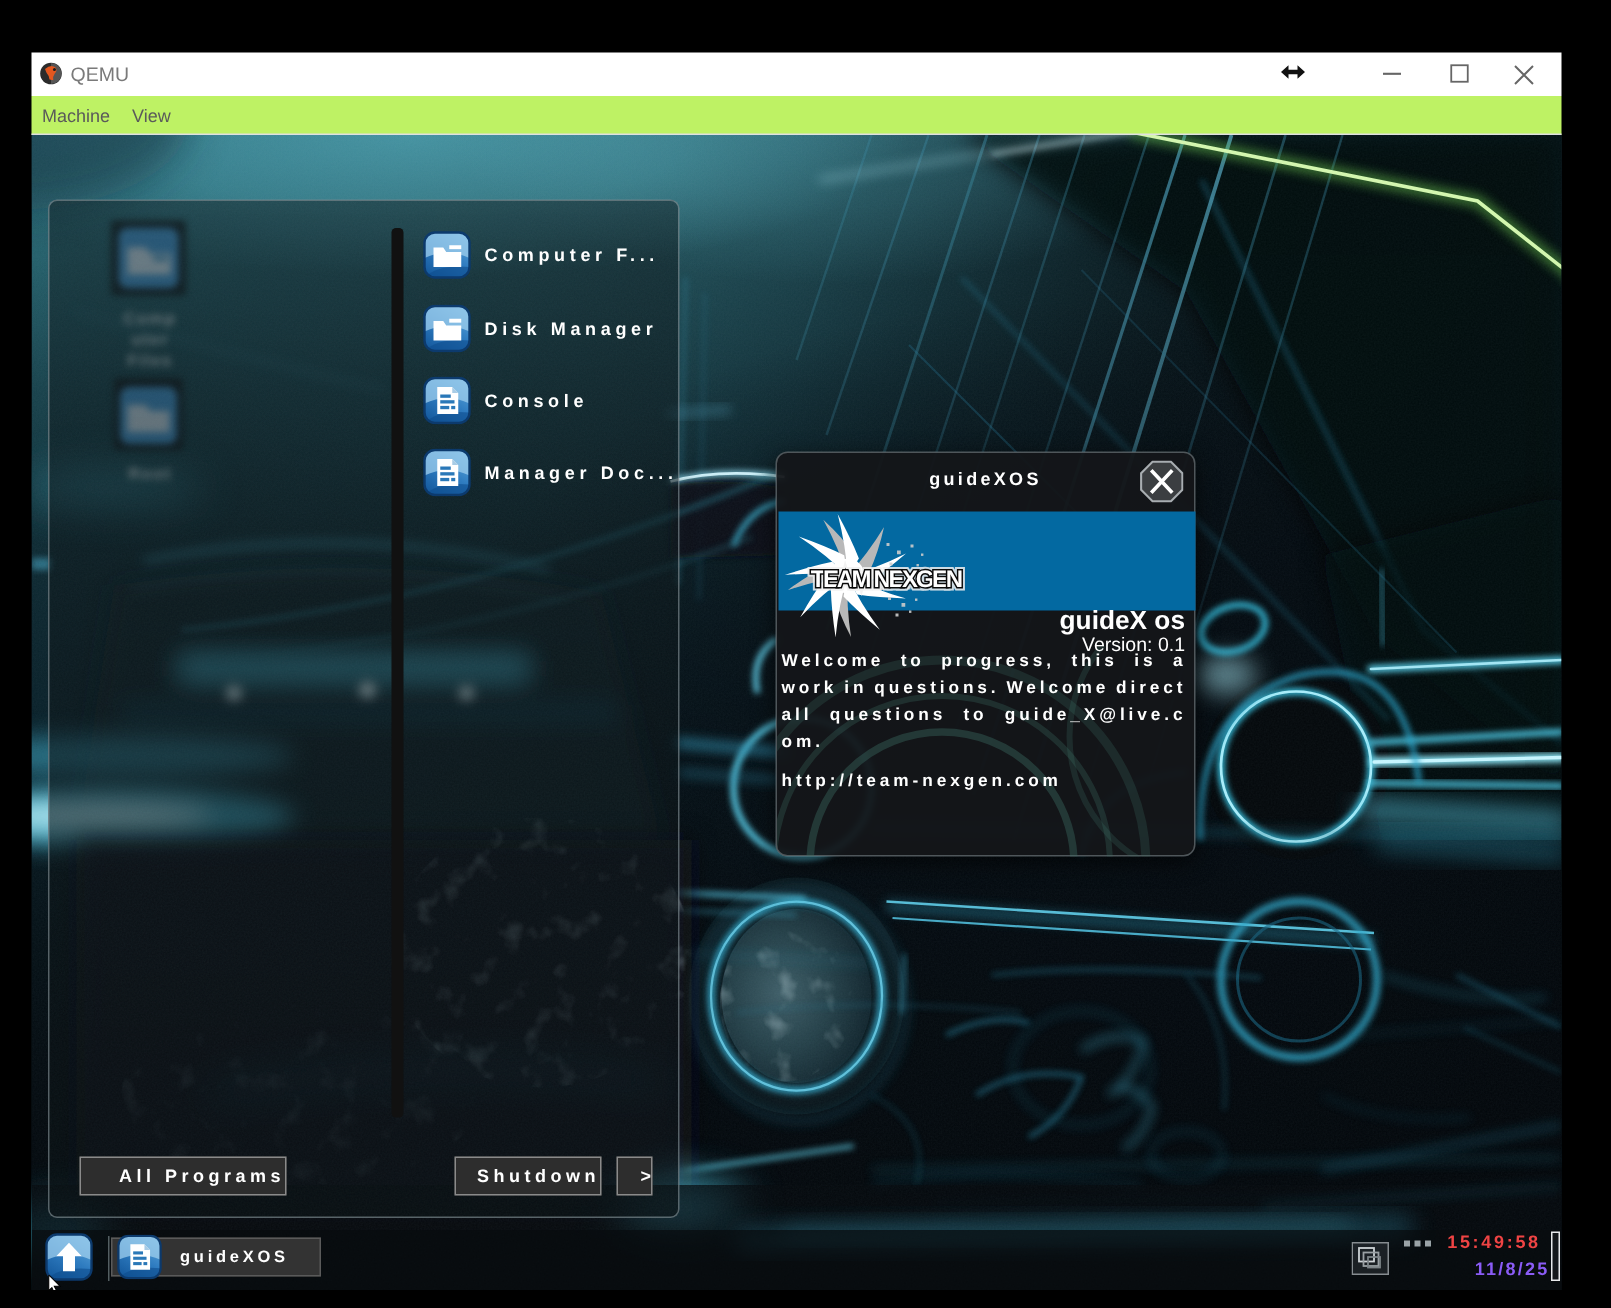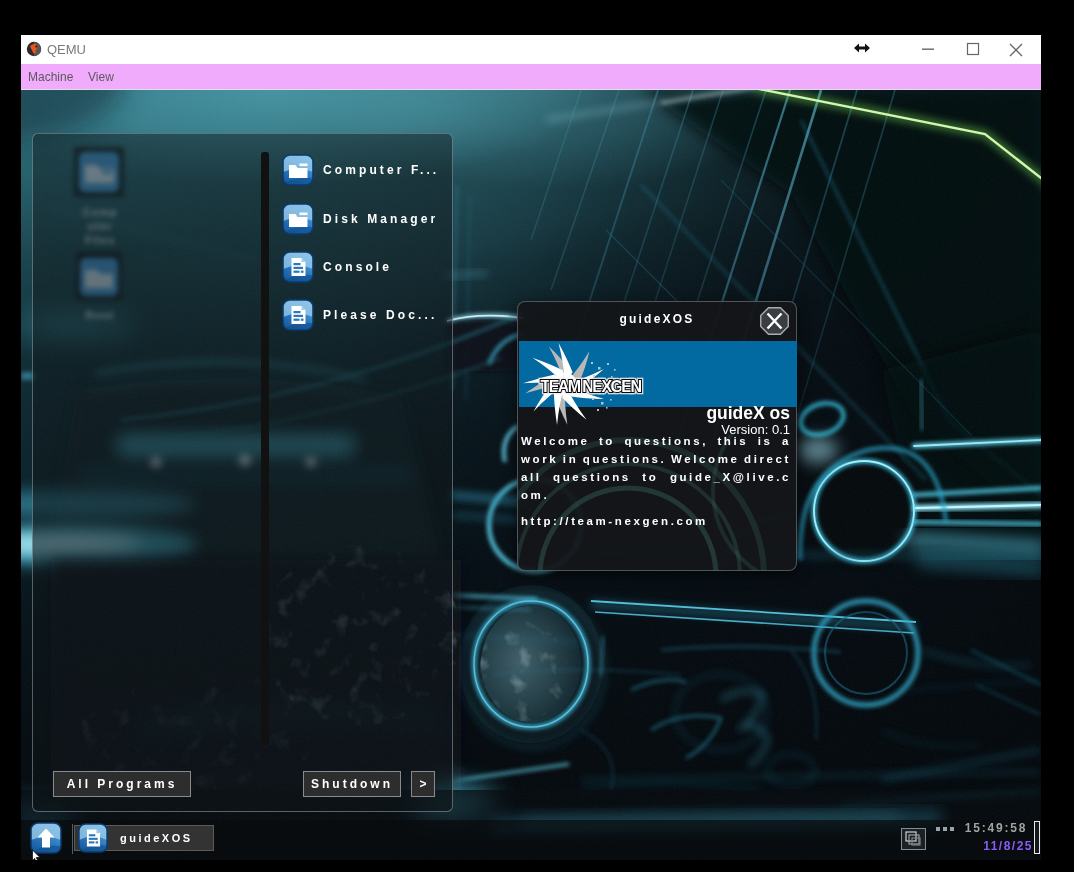--- a/index.html
+++ b/index.html
@@ -2,52 +2,52 @@
 <html><head>
 <meta charset="utf-8">
 <style>
   html,body{margin:0;padding:0;background:#000;width:1074px;height:872px;overflow:hidden;}
   *{box-sizing:border-box;}
   body{font-family:"Liberation Sans", sans-serif;}
   #win{position:absolute;left:21px;top:15px;width:1020px;height:825px;margin-top:20px;}
   #titlebar{position:absolute;left:0;top:0;width:1020px;height:29px;background:#ffffff;}
   #titlebar .ticon{position:absolute;left:5px;top:6px;width:16px;height:16px;}
   #titlebar .ttext{position:absolute;left:26px;top:7px;font-size:13px;color:#7a7a7a;}
-  #menubar{position:absolute;left:0;top:29px;width:1020px;height:26px;background:#f0abfc;border-bottom:1px solid #e0e0e0;}
+  #menubar{position:absolute;left:0;top:29px;width:1020px;height:26px;background:#bef264;border-bottom:1px solid #e0e0e0;}
   #menubar span{position:absolute;top:6px;font-size:12px;color:#5a5a5a;}
   #screen{position:absolute;left:0;top:55px;width:1020px;height:770px;overflow:hidden;background:#0a141a;}
 
   
   .desk{position:absolute;filter:blur(2.5px);opacity:.95;}
   .desk .lbl{color:#cfdde2;font-size:11px;font-weight:bold;letter-spacing:1px;text-align:center;line-height:14px;margin-top:2px;}
 
   
   #panel{position:absolute;left:11px;top:43px;width:421px;height:679px;background:linear-gradient(180deg, rgba(13,24,28,0.5), rgba(8,15,18,0.66));border:1px solid rgba(165,180,186,0.5);border-radius:6px;}
   #divider{position:absolute;left:228px;top:18px;width:8px;height:593px;background:#111;border-radius:3px;}
   .mitem{position:absolute;left:249px;width:170px;height:32px;}
   .mitem svg{position:absolute;left:0;top:0;}
   .mitem .mlabel{position:absolute;left:41px;top:9px;color:#fff;font-weight:bold;font-size:12px;letter-spacing:3.1px;white-space:nowrap;}
-  .pbtn{position:absolute;background:#2d2d2d;border:1px solid #8a8a8a;color:#fff;font-weight:bold;font-size:12px;letter-spacing:3px;text-align:center;}
+  .pbtn{position:absolute;background:#2d2d2d;border:1px solid #8a8a8a;color:#fff;font-weight:bold;font-size:12px;letter-spacing:3px;text-align:right;}
 
   
   #dialog{position:absolute;left:496px;top:211px;width:280px;height:270px;background:rgba(20,22,25,0.95);border:1px solid rgba(120,130,135,0.6);border-radius:8px;box-shadow:0 4px 14px rgba(0,0,0,0.6);}
   #dlg-title{position:absolute;left:0;top:10px;width:100%;text-align:center;color:#fff;font-weight:bold;font-size:12px;letter-spacing:2.2px;}
   
   #dlg-banner{position:absolute;left:1px;top:39px;width:278px;height:66px;background:#0369a1;}
   #dlg-body{position:absolute;left:3px;top:130px;width:270px;color:#fff;font-weight:bold;font-size:11.5px;letter-spacing:2.6px;line-height:18px;}
   .jline{display:flex;justify-content:space-between;height:18px;line-height:18px;text-align:center;}
   .gxos{position:absolute;right:7px;top:62px;color:#fff;font-weight:bold;font-size:17.5px;letter-spacing:0px;}
   .gver{position:absolute;right:7px;top:81px;color:#fff;font-size:13px;}
 
   
   #taskbar{position:absolute;left:0;top:730px;width:1020px;height:40px;background:rgba(8,12,15,0.72);}
   #tb-sep{position:absolute;left:51px;top:4px;width:1px;height:30px;background:rgba(160,175,180,0.5);}
   #taskbtn{position:absolute;left:53px;top:5px;width:140px;height:26px;background:#333333;border:1px solid #5a5a5a;}
   #taskbtn span{position:absolute;left:45px;top:6px;color:#fff;font-weight:bold;font-size:11px;letter-spacing:2.5px;}
-  #clock1{position:absolute;left:938px;top:731px;width:74px;text-align:center;color:#a3a3a3;font-weight:bold;font-size:12px;letter-spacing:1.8px;}
+  #clock1{position:absolute;left:938px;top:731px;width:74px;text-align:center;color:#ef4444;font-weight:bold;font-size:12px;letter-spacing:1.8px;}
   #clock2{position:absolute;left:938px;top:749px;width:74px;text-align:right;color:#8b5cf6;font-weight:bold;font-size:12px;letter-spacing:1.5px;}
   #tb-bar{position:absolute;left:1013px;top:731px;width:6px;height:33px;background:#15191c;border:1px solid #e8eaec;}
 </style>
 </head>
 <body>
 <div id="win">
   <div id="titlebar">
     <svg class="ticon" viewBox="0 0 16 16">
       <circle cx="8" cy="8" r="7.2" fill="#2b2b2b"></circle>
       <path d="M8 1 A7 7 0 0 1 15 8 A7 7 0 0 1 8 15 Z" fill="#555"></path>
@@ -407,21 +407,21 @@
       <div class="mitem" style="top:117px">
         <svg width="32" height="32" viewBox="0 0 32 32">
             <use href="#icodoc"></use>
           </svg>
         <span class="mlabel">Console</span>
       </div>
       <div class="mitem" style="top:165px">
         <svg width="32" height="32" viewBox="0 0 32 32">
             <use href="#icodoc"></use>
           </svg>
-        <span class="mlabel">Please Doc...</span>
+        <span class="mlabel">Manager Doc...</span>
       </div>
       <div class="pbtn" style="left:20px;top:637px;width:138px;height:26px;line-height:24px;">All Programs</div>
       <div class="pbtn" style="left:270px;top:637px;width:98px;height:26px;line-height:24px;">Shutdown</div>
       <div class="pbtn" style="left:378px;top:637px;width:24px;height:26px;line-height:24px;letter-spacing:0;">&gt;</div>
     </div>
 
     <div id="dialog">
       <div id="dlg-title">guideXOS</div>
       <svg id="dlg-close" viewBox="0 0 29 28" width="29" height="28" style="position:absolute;right:7px;top:5px;">
         <path d="M8.5 0.75 L20.5 0.75 L28.25 8.5 L28.25 19.5 L20.5 27.25 L8.5 27.25 L0.75 19.5 L0.75 8.5 Z" fill="#3b3e41" stroke="#a8adb1" stroke-width="1.4"></path>
@@ -477,21 +477,21 @@
           <text x="21.5" y="50.5" font-family="Liberation Sans, sans-serif" font-size="16" font-weight="bold" fill="none" stroke="#f0f0f0" stroke-width="4.6" opacity="0.85" letter-spacing="-0.5" textLength="101">TEAM NEXGEN</text>
           <text x="21.5" y="50.5" font-family="Liberation Sans, sans-serif" font-size="16" font-weight="bold" fill="#ffffff" stroke="#0a0a0a" stroke-width="2" paint-order="stroke" letter-spacing="-0.5" textLength="101">TEAM NEXGEN</text>
         </svg>
         <div class="gxos">guideX os</div>
         <div class="gver">Version: 0.1</div>
       </div>
       <div id="dlg-body">
         <div class="jline">
             <span>Welcome</span>
             <span>to</span>
-            <span>questions,</span>
+            <span>progress,</span>
             <span>this</span>
             <span>is</span>
             <span>a</span>
           </div>
         <div class="jline">
             <span>work</span>
             <span>in</span>
             <span>questions.</span>
             <span>Welcome</span>
             <span>direct</span>

